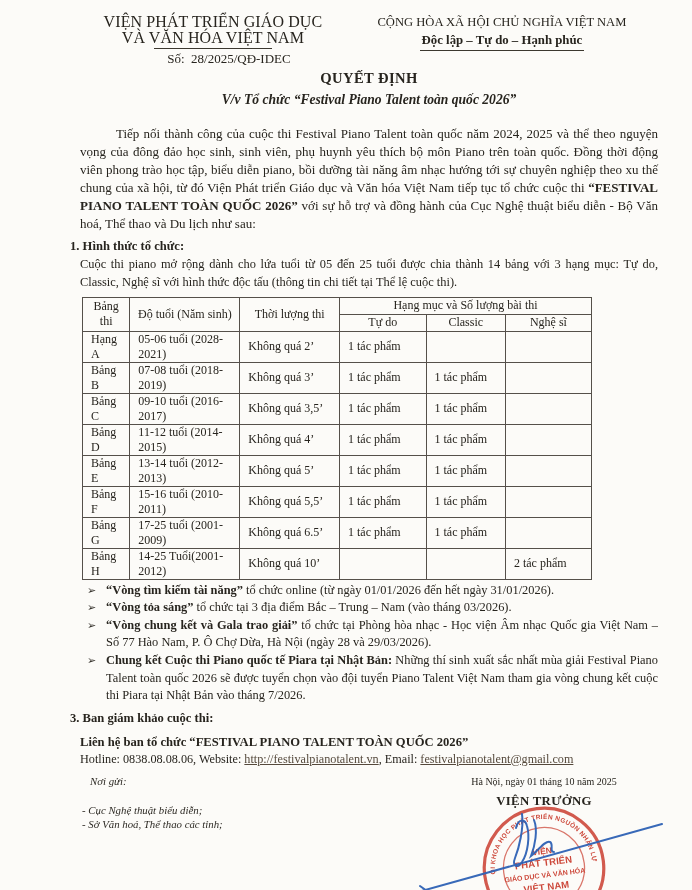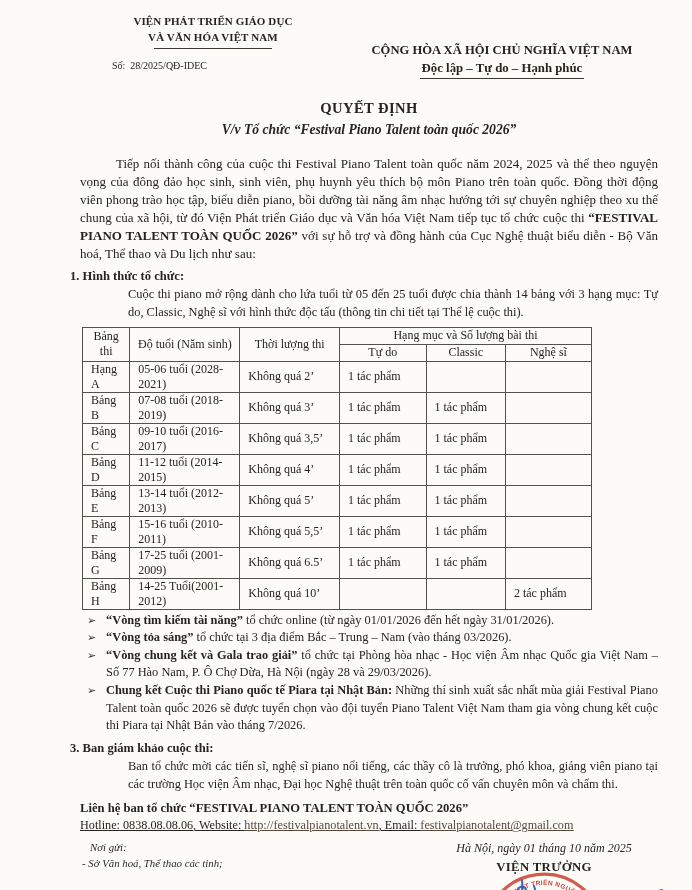--- a/index.html
+++ b/index.html
@@ -10,59 +10,59 @@
     margin:0 auto;
     background:#fcfbf8;
     color:#27241e;
     font-family:"Liberation Serif","DejaVu Serif",serif;
     padding:14px 34px 0 80px;
     overflow:hidden;
   }
   
   .header-row { display:flex; }
   .org-block { width:46%; text-align:center; }
-  .org-line { font-weight:bold; font-size:11px; line-height:15.5px; letter-spacing:.1px; }
+  .org-line { font-weight:normal; font-size:16px; line-height:15.5px; letter-spacing:.1px; }
   .org-underline { width:118px; border-bottom:1.4px solid #3c382f; margin:3px auto 0; }
-  .doc-number { margin-top:11px; text-align:left; padding-left:32px; font-size:10px; }
+  .doc-number { margin-top:2px; text-align:center; padding-left:32px; font-size:13px; }
   .national-block { width:54%; text-align:center; }
-  .national-line1 { font-weight:bold; font-size:12.6px; line-height:16px;margin-top:28px; }
+  .national-line1 { font-weight:normal; font-size:12.6px; line-height:16px; }
   .national-motto { font-weight:bold; font-size:12.8px; line-height:17px; display:inline-block;
                     border-bottom:1.4px solid #3c382f; padding:0 2px 1px; }
   
-  .title-block { text-align:center; margin-top:20px; }
+  .title-block { text-align:center; margin-top:2px; }
   .title-main { font-size:14.6px; font-weight:bold; letter-spacing:.4px; line-height:19px;}
   .title-sub { font-size:13.6px; font-weight:bold; font-style:italic; margin-top:3px; line-height:18px;}
   
   .para { font-size:13px; line-height:18px; text-align:justify; margin-top:16px; text-indent:36px; }
   .bold-run { font-weight:bold; }
   .sec-heading { font-size:12.6px; font-weight:bold; line-height:18px; margin:4px 0 0 -10px;font-family:Liberation Serif, serif; }
-  .sec-body { font-size:12.4px; line-height:17.8px; text-align:justify; margin-top:1px;margin-left:48px; }
+  .sec-body { font-size:12.4px; line-height:17.8px; text-align:justify; margin-top:1px; }
   
   table.bang { border-collapse:collapse; width:510px; margin:5px 0 2px 2px; font-size:12px; }
   table.bang th, table.bang td {
     border:1px solid #55504a; font-weight:normal; padding:0 5px; height:17px;
     line-height:15px; vertical-align:middle;
   }
   table.bang th { text-align:center; }
   table.bang td { text-align:left; padding-left:8px; }
   
   .bullet-list { margin-top:1px; }
   .bullet-item { position:relative; padding-left:26px; font-size:12.4px; line-height:17.6px; text-align:justify; }
   .bullet-marker { position:absolute; left:7px; top:0; font-size:11px; color:#33302a; }
   
   .contact-heading { font-size:12.6px; font-weight:bold; margin-top:6px; line-height:18px; }
-  .contact-line { font-size:12.2px; line-height:17px;text-decoration:underline; }
+  .contact-line { font-size:12.2px; line-height:17px; }
   .doc-link { color:#55493c; text-decoration:underline; }
   
   .footer { display:flex; margin-top:6px; height:138px; }
   .recipients { width:330px; font-style:italic; font-size:10.8px; line-height:14.2px; color:#2c2923; }
-  .recipients-title { padding-left:10px; margin-bottom:1px; }
+  .recipients-title { padding-left:10px; margin-bottom:15px; }
   .recipient-item { padding-left:10px; text-indent:-8px; }
   .sign-block { flex:1; position:relative; text-align:center; padding-left:20px; }
-  .date-line { font-style:italic; font-size:12px; line-height:16px; }
+  .date-line { font-size:10px; line-height:16px; }
   .signer-title { font-weight:bold; font-size:12.8px; letter-spacing:.3px; line-height:17px; margin-top:3px; }
   .stamp-wrap { position:absolute; top:30px; left:50%; margin-left:-54px; width:128px; height:128px; z-index:1; transform:rotate(-7deg); opacity:.92; }
   .signature-wrap { position:absolute; top:12px; left:-6px; width:266px; height:132px; z-index:3; pointer-events:none; }
 </style>
 </head>
 <body>
 
 <div class="page">
 
   <div class="header-row">
@@ -182,30 +182,30 @@
   </table>
 
   <div class="bullet-list">
     <div class="bullet-item"><span class="bullet-marker">➢</span><span class="bold-run">“Vòng tìm kiếm tài năng”</span><span> tổ chức online (từ ngày 01/01/2026 đến hết ngày 31/01/2026).</span></div>
     <div class="bullet-item"><span class="bullet-marker">➢</span><span class="bold-run">“Vòng tỏa sáng”</span><span> tổ chức tại 3 địa điểm Bắc – Trung – Nam (vào tháng 03/2026).</span></div>
     <div class="bullet-item"><span class="bullet-marker">➢</span><span class="bold-run">“Vòng chung kết và Gala trao giải”</span><span> tổ chức tại Phòng hòa nhạc - Học viện Âm nhạc Quốc gia Việt Nam – Số 77 Hào Nam, P. Ô Chợ Dừa, Hà Nội (ngày 28 và 29/03/2026).</span></div>
     <div class="bullet-item"><span class="bullet-marker">➢</span><span class="bold-run">Chung kết Cuộc thi Piano quốc tế Piara tại Nhật Bản:</span><span> Những thí sinh xuất sắc nhất mùa giải Festival Piano Talent toàn quốc 2026 sẽ được tuyển chọn vào đội tuyển Piano Talent Việt Nam tham gia vòng chung kết cuộc thi Piara tại Nhật Bản vào tháng 7/2026.</span></div>
   </div>
 
   <div class="sec-heading">3.  Ban giám khảo cuộc thi:</div>
-  <div class="sec-body">Ban tổ chức mời các tiến sĩ, nghệ sĩ piano nổi tiếng, các thầy cô là trưởng, phó khoa, giảng viên piano tại các trường Học viện Âm nhạc, Đại học Nghệ thuật trên toàn quốc cố vấn chuyên môn và chấm thi.</div>
 
   <div class="contact-heading">Liên hệ ban tổ chức “FESTIVAL  PIANO TALENT TOÀN QUỐC 2026”</div>
   <div class="contact-line">
     <span>Hotline: </span><span>0838.08.08.06</span><span>, Website: </span><span class="doc-link">http://festivalpianotalent.vn</span><span>, Email: </span><span class="doc-link">festivalpianotalent@gmail.com</span>
   </div>
 
   <div class="footer">
     <div class="recipients">
       <div class="recipients-title">Nơi gửi:</div>
+      <div class="recipient-item">- Cục Nghệ thuật biểu diễn;</div>
       <div class="recipient-item">- Sở Văn hoá, Thể thao các tỉnh;</div>
 
     </div>
 
     <div class="sign-block">
       <div class="date-line">Hà Nội, ngày 01 tháng 10 năm 2025</div>
       <div class="signer-title">VIỆN TRƯỞNG</div>
 
       <div class="stamp-wrap">
         <svg width="128" height="128" viewBox="0 0 120 120">

